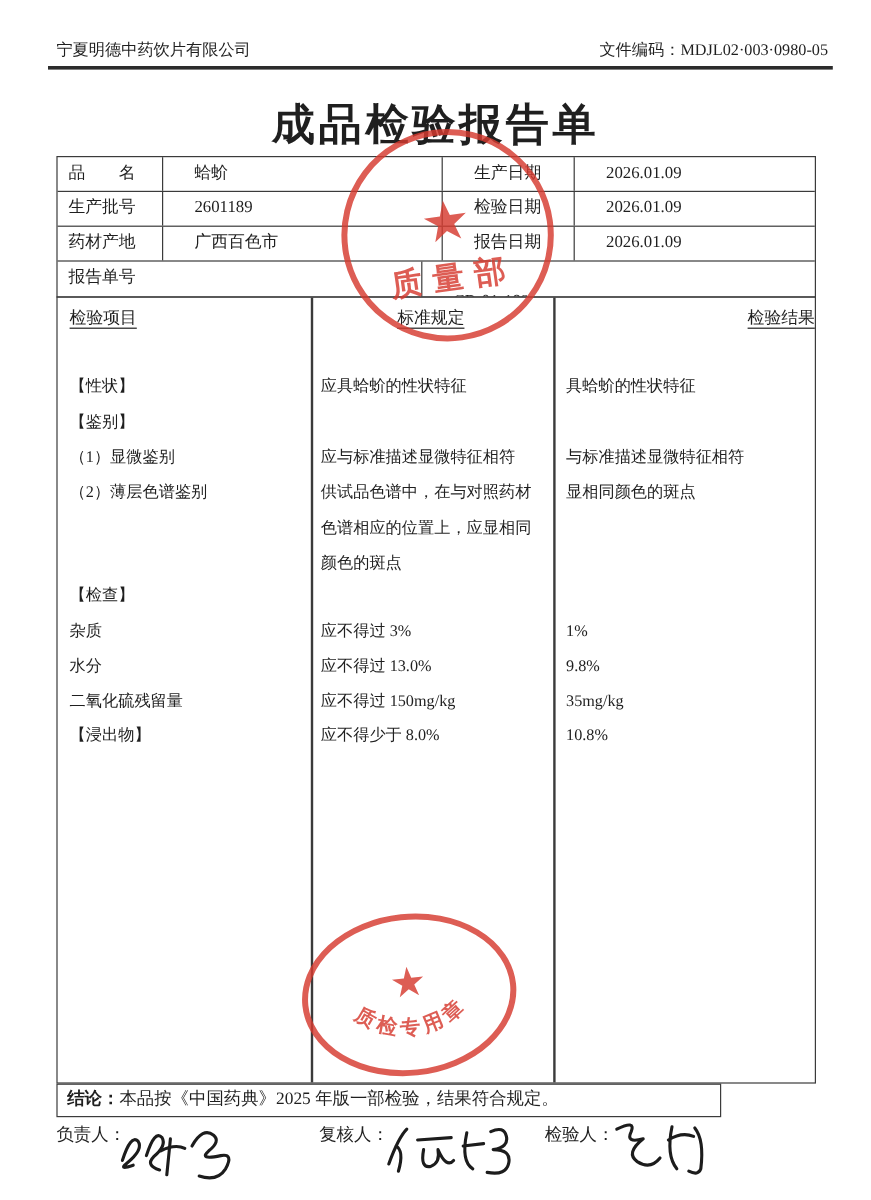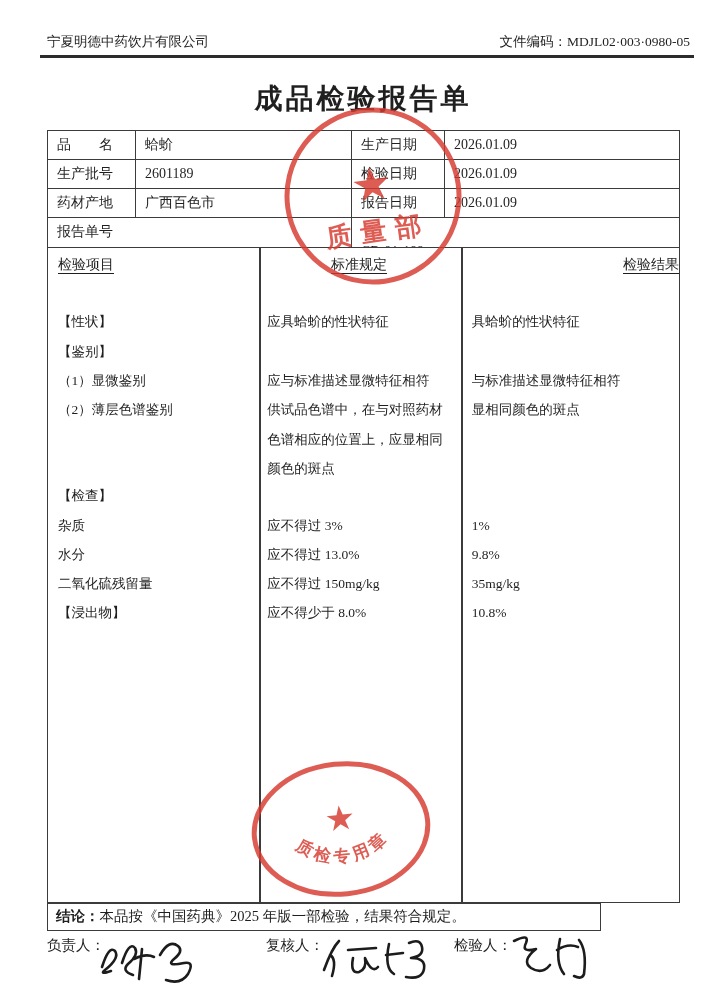--- a/index.html
+++ b/index.html
@@ -4,25 +4,25 @@
 <style>
   * { margin:0; padding:0; box-sizing:border-box; }
   html,body { width:726px; height:1000px; background:#ffffff; }
   body { font-family:"Liberation Serif","DejaVu Serif",serif; color:#1f1f1f; position:relative; overflow:hidden; }
   .page { position:absolute; inset:0; background:#fff; }
 
   
   .doc-header { position:absolute; top:33px; left:47px; right:36px; display:flex; justify-content:space-between; font-size:13.5px; }
   .header-rule { position:absolute; top:55px; left:40px; right:32px; height:2.5px; background:#2c2c2c; }
 
-  .doc-title { position:absolute; top:80px; left:0; width:100%; text-align:center; font-size:28px; font-weight:bold; letter-spacing:3px; }
+  .doc-title { position:absolute; top:80px; left:0; width:100%; text-align:center; font-size:36px; font-weight:bold; letter-spacing:3px; }
 
   
   .info-table { position:absolute; left:47px; top:130px; width:633px; border:1.5px solid #3b3b3b; }
-  .info-row { display:flex; height:29px; border-bottom:1.5px solid #3b3b3b; }
+  .info-row { display:flex; height:29px; border-bottom:1.5px solid #3b3b3b;gap:17px; }
   .info-row:last-child { border-bottom:none;font-family:Liberation Serif, serif; }
   .ic { font-size:14px; line-height:27px; padding-left:9px; border-right:1.5px solid #3b3b3b; overflow:hidden; white-space:nowrap; }
   .c1 { width:88px; } .c2 { width:216px; } .c3 { width:93px; } .c4 { flex:1; border-right:none; }
   .c12 { width:304px; } .c34 { flex:1; border-right:none;margin-top:20px; }
 
   
   .insp-table { position:absolute; left:47px; top:247px; width:633px; height:656px; border:1.5px solid #3b3b3b; }
   .vdiv { position:absolute; top:0; bottom:0; width:1.5px; background:#3b3b3b; }
   .vdiv.v1 { left:211px; } .vdiv.v2 { left:413px; }
   .insp-head { position:absolute; top:8px; left:0; width:100%; display:flex; font-size:14px; }

